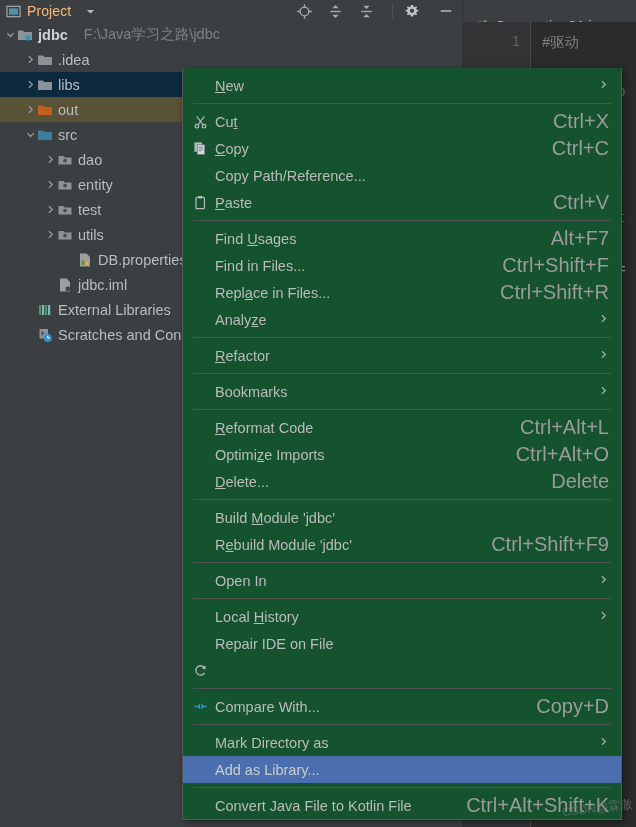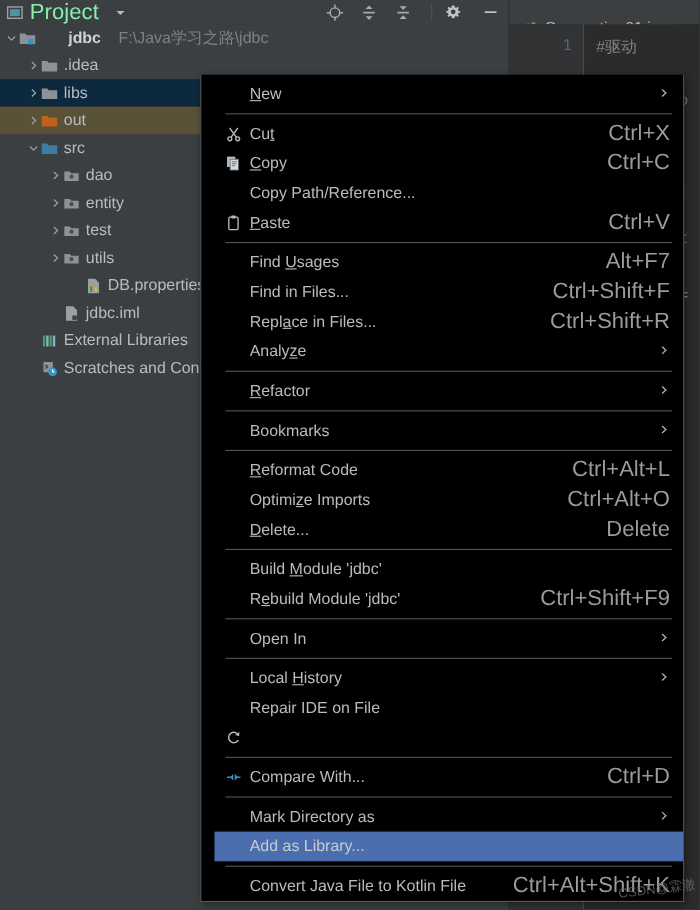--- a/index.html
+++ b/index.html
@@ -22,21 +22,21 @@
     position: absolute; left: 0; top: 0;
     width: 636px; height: 22px;
     background: #3c3f41;
     display: flex; align-items: center;
   }
   .tb-project {
     display: flex; align-items: center; gap: 6px;
     padding-left: 6px; height: 22px;
   }
   .tb-project-label {
-    color: #86efac; font-size: 20px; letter-spacing: .1px;
+    color: #fdba74; font-size: 14px; letter-spacing: .1px;
   }
   .ico { display: inline-block; line-height: 0; }
   .tb-icons {
     position: absolute; left: 296px; top: 0;
     height: 22px; display: flex; align-items: center; gap: 14px;
   }
   .tb-sep {
     position: absolute; left: 392px; top: 3px;
     width: 1px; height: 16px; background: #4f5254;
   }
@@ -71,21 +71,21 @@
     display: flex; align-items: center;
     white-space: nowrap;
   }
   .row .arrow {
     width: 13px; height: 25px; flex: 0 0 13px;
     display: flex; align-items: center; justify-content: center;
     color: #9a9ea3; font-size: 11px;
   }
   .row .ficon { flex: 0 0 auto; display: flex; align-items: center; margin-right: 5px; }
   .row .label { color: #b8bdc2; }
-  .row .label.bold { font-weight: bold; color: #cfd3d6; margin-left: 24px; }
+  .row .label.bold { font-weight: bold; color: #cfd3d6; }
   .row .path { color: #7e8183; margin-left: 16px; }
   .row.sel-inactive { background: #0d293e; }
   .row.sel-olive { background: #5a5236; }
 
   
   .editor {
     position: absolute; left: 462px; top: 22px;
     width: 174px; height: 805px;
     background: #2b2b2b;
   }
@@ -106,25 +106,25 @@
   .code-frag {
     position: absolute; color: #6a8759; font-size: 14.5px;
     white-space: nowrap; font-family: "Liberation Mono", "DejaVu Sans Mono", monospace;
   }
   .code-frag.op { color: #a9b7c6; }
 
   
   .menu {
     position: absolute; left: 182px; top: 68px;
     width: 440px;
-    background: #000000;
+    background: #14532d;
     border: 1px solid #555759;
     border-top: none;
     box-shadow: 2px 2px 7px rgba(0,0,0,0.45);
-    padding: 4px 0 0 12px;
+    padding: 4px 0 0 0;
     box-sizing: border-box;
   }
   .mi {
     position: relative;
     height: 27px;
     display: flex; align-items: center;
     padding: 0 12px 0 10px;
     color: #bbbbbb;
     font-size: 14.5px;
     white-space: nowrap;
@@ -548,21 +548,21 @@
       <div class="mi">
         <span class="mi-icon">
           <span class="ico"><svg width="15" height="15" viewBox="0 0 16 16">
               <path d="M1.5 8 H7" stroke="#3592c4" stroke-width="1.5"></path>
               <path d="M7.6 4.6 L7.6 11.4 L4.6 8 Z" fill="#3592c4"></path>
               <path d="M14.5 8 H9.5" stroke="#3592c4" stroke-width="1.5"></path>
               <path d="M9 4.6 L9 11.4 L12 8 Z" fill="#3592c4"></path>
             </svg></span>
         </span>
         <span class="mi-label">Compare With...</span>
-        <span class="mi-accel">Ctrl+D</span>
+        <span class="mi-accel">Copy+D</span>
       </div>
       <div class="msep"></div>
       <div class="mi">
         <span class="mi-icon"></span>
         <span class="mi-label">Mark Directory as</span>
         <span class="mi-arrow"><svg width="11" height="11" viewBox="0 0 12 12">
             <path d="M4.3 2.5 L8 6 L4.3 9.5" fill="none" stroke="#b0b0b0" stroke-width="1.3"></path>
           </svg></span>
       </div>
       <div class="mi highlight">

